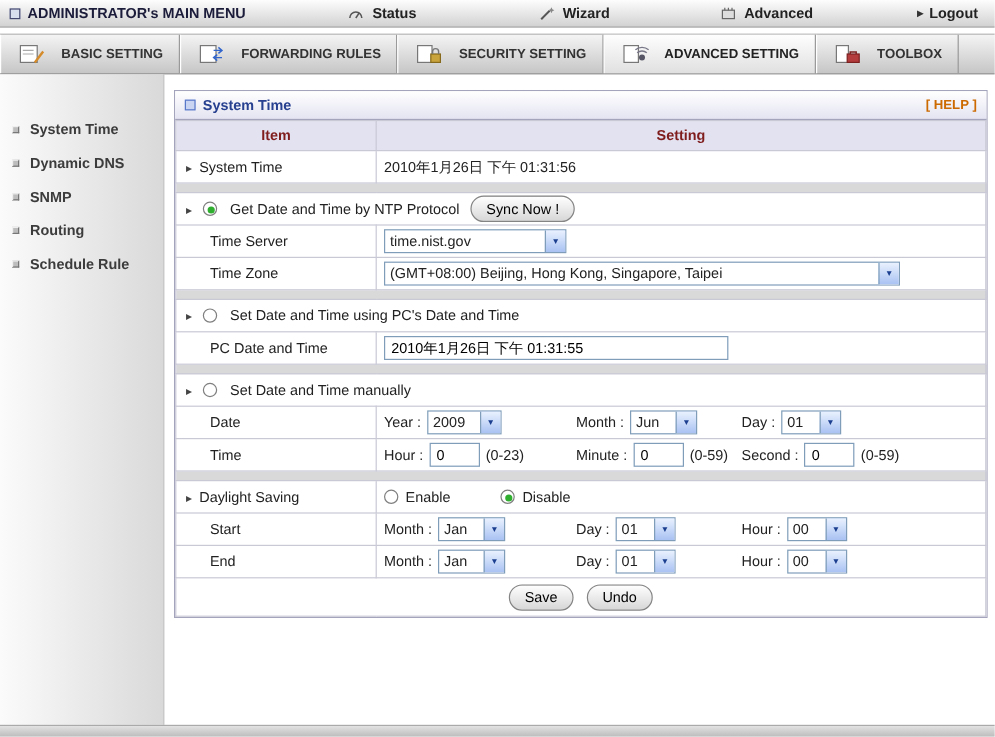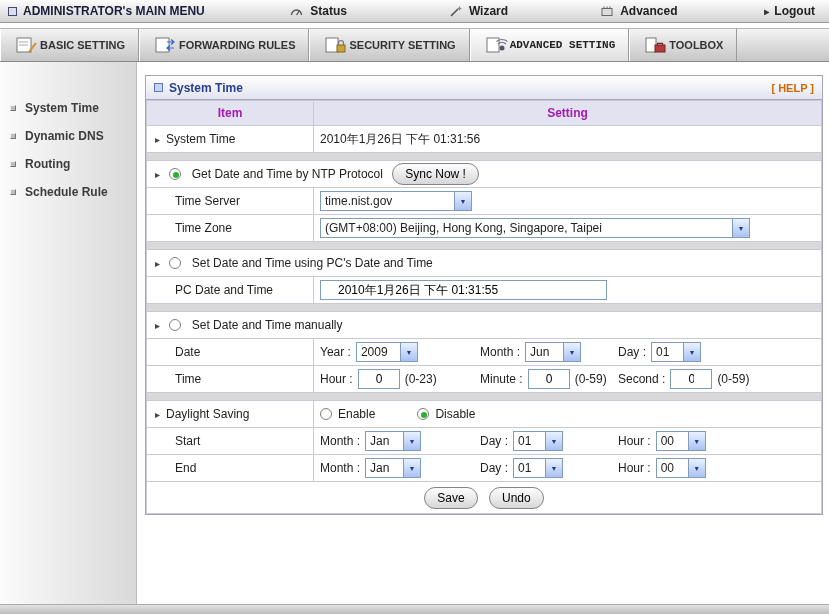--- a/index.html
+++ b/index.html
@@ -29,25 +29,25 @@
   .tri { color:#333; font-size:10px; }
 
   
   .tabstrip {
     margin-top:5px; height:34px; flex:0 0 34px;
     background:linear-gradient(#f4f4f4,#c6c6c6);
     border-top:1px solid #b5b5b5; border-bottom:1px solid #8a8a8a;
     display:flex;
   }
   .tab {
-    display:flex; align-items:center; gap:2px; padding:0 13px;
+    display:flex; align-items:center; gap:13px; padding:0 13px;
     border-right:1px solid #9a9a9a; border-left:1px solid #ffffff;
     font-weight:bold; font-size:11px; color:#333; cursor:pointer; white-space:nowrap;
   }
-  .tab.active { background:linear-gradient(#fefefe,#e0e0e0); color:#222;font-family:Liberation Mono, monospace; }
+  .tab.active { background:linear-gradient(#fefefe,#e0e0e0); color:#222; }
   .tab-icon svg { display:block; }
   .tabfill { flex:1; }
 
   
   .content { flex:1; display:flex; min-height:0; }
   .sidebar {
     width:137px; flex:0 0 137px;
     background:linear-gradient(90deg,#fbfbfb,#d9d9d9);
     border-right:1px solid #bdbdbd;
     padding-top:32px;
@@ -67,21 +67,21 @@
     border-bottom:1px solid #a4a4bc;
   }
   .ph-left { display:flex; align-items:center; gap:6px; }
   .sq { width:9px; height:9px; border:1px solid #5a78c8; background:#c8d4f2; }
   .ptitle { font-weight:bold; color:#27408f; }
   .help { font-weight:bold; color:#cc6a00; font-size:11px; cursor:pointer; }
 
   table.settings { width:100%; border-collapse:collapse; table-layout:fixed; }
   .settings th, .settings td { border:1px solid #c9c9d6; font-size:12px; }
   .settings th {
-    background:#e2e2f0; height:25px; font-weight:bold; color:#a21caf; 
+    background:#e2e2f0; height:25px; font-weight:bold; color:#7f1d1d; 
   }
   .settings th.item-col { width:167px; }
   .settings td { height:27px; padding:2px 6px; background:#fff; vertical-align:middle; }
   td.item-label { padding-left:8px; white-space:nowrap; }
   td.sub-label { padding-left:28px; white-space:nowrap;margin-top:12px; }
   tr.sep td { height:8px; background:#d9d9d9; padding:0; }
   .arr { color:#444; font-size:10px; margin-right:6px; }
 
   
   .radio { display:inline-block; width:12px; height:12px; border:1px solid #7f7f7f;
@@ -91,21 +91,21 @@
   .radio-row-text { margin:0 6px 0 7px; }
 
   
   .xp-select { display:inline-flex; align-items:center; height:20px;
     border:1px solid #7f9db9; background:#fff; cursor:pointer; vertical-align:middle; }
   .xp-select .txt { flex:1; padding:0 4px; white-space:nowrap; overflow:hidden; }
   .xp-select .arw { width:17px; align-self:stretch; display:flex; align-items:center;
     justify-content:center; background:linear-gradient(#e9f1fe,#a9c2f3);
     border-left:1px solid #7f9db9; color:#1b3e8f; font-size:7px; }
 
-  .xp-input { height:20px; border:1px solid #7f9db9; padding:0 17px;
+  .xp-input { height:20px; border:1px solid #7f9db9; padding:0 5px;
     font:12px "Liberation Sans", sans-serif; vertical-align:middle; }
   .xp-btn { height:22px; padding:0 12px; border:1px solid #848484; border-radius:11px;
     background:linear-gradient(#fefefe,#d7d7d7); font:12px "Liberation Sans", sans-serif;
     cursor:pointer; }
 
   .setting-flex { display:flex; align-items:center; }
   .grp { display:inline-flex; align-items:center; gap:5px; white-space:nowrap; }
   .c1 { width:160px; }
   .c2 { width:138px; }
   .radio-group { display:flex; align-items:center; gap:6px; }
@@ -216,20 +216,24 @@
       <div class="side-item">
         <span class="bullet"></span>
         <span>System Time</span>
       </div>
       <div class="side-item">
         <span class="bullet"></span>
         <span>Dynamic DNS</span>
       </div>
       <div class="side-item">
         <span class="bullet"></span>
+        <span>SNMP</span>
+      </div>
+      <div class="side-item">
+        <span class="bullet"></span>
         <span>Routing</span>
       </div>
       <div class="side-item">
         <span class="bullet"></span>
         <span>Schedule Rule</span>
       </div>
     </div>
 
     <div class="main">
       <div class="panel">

